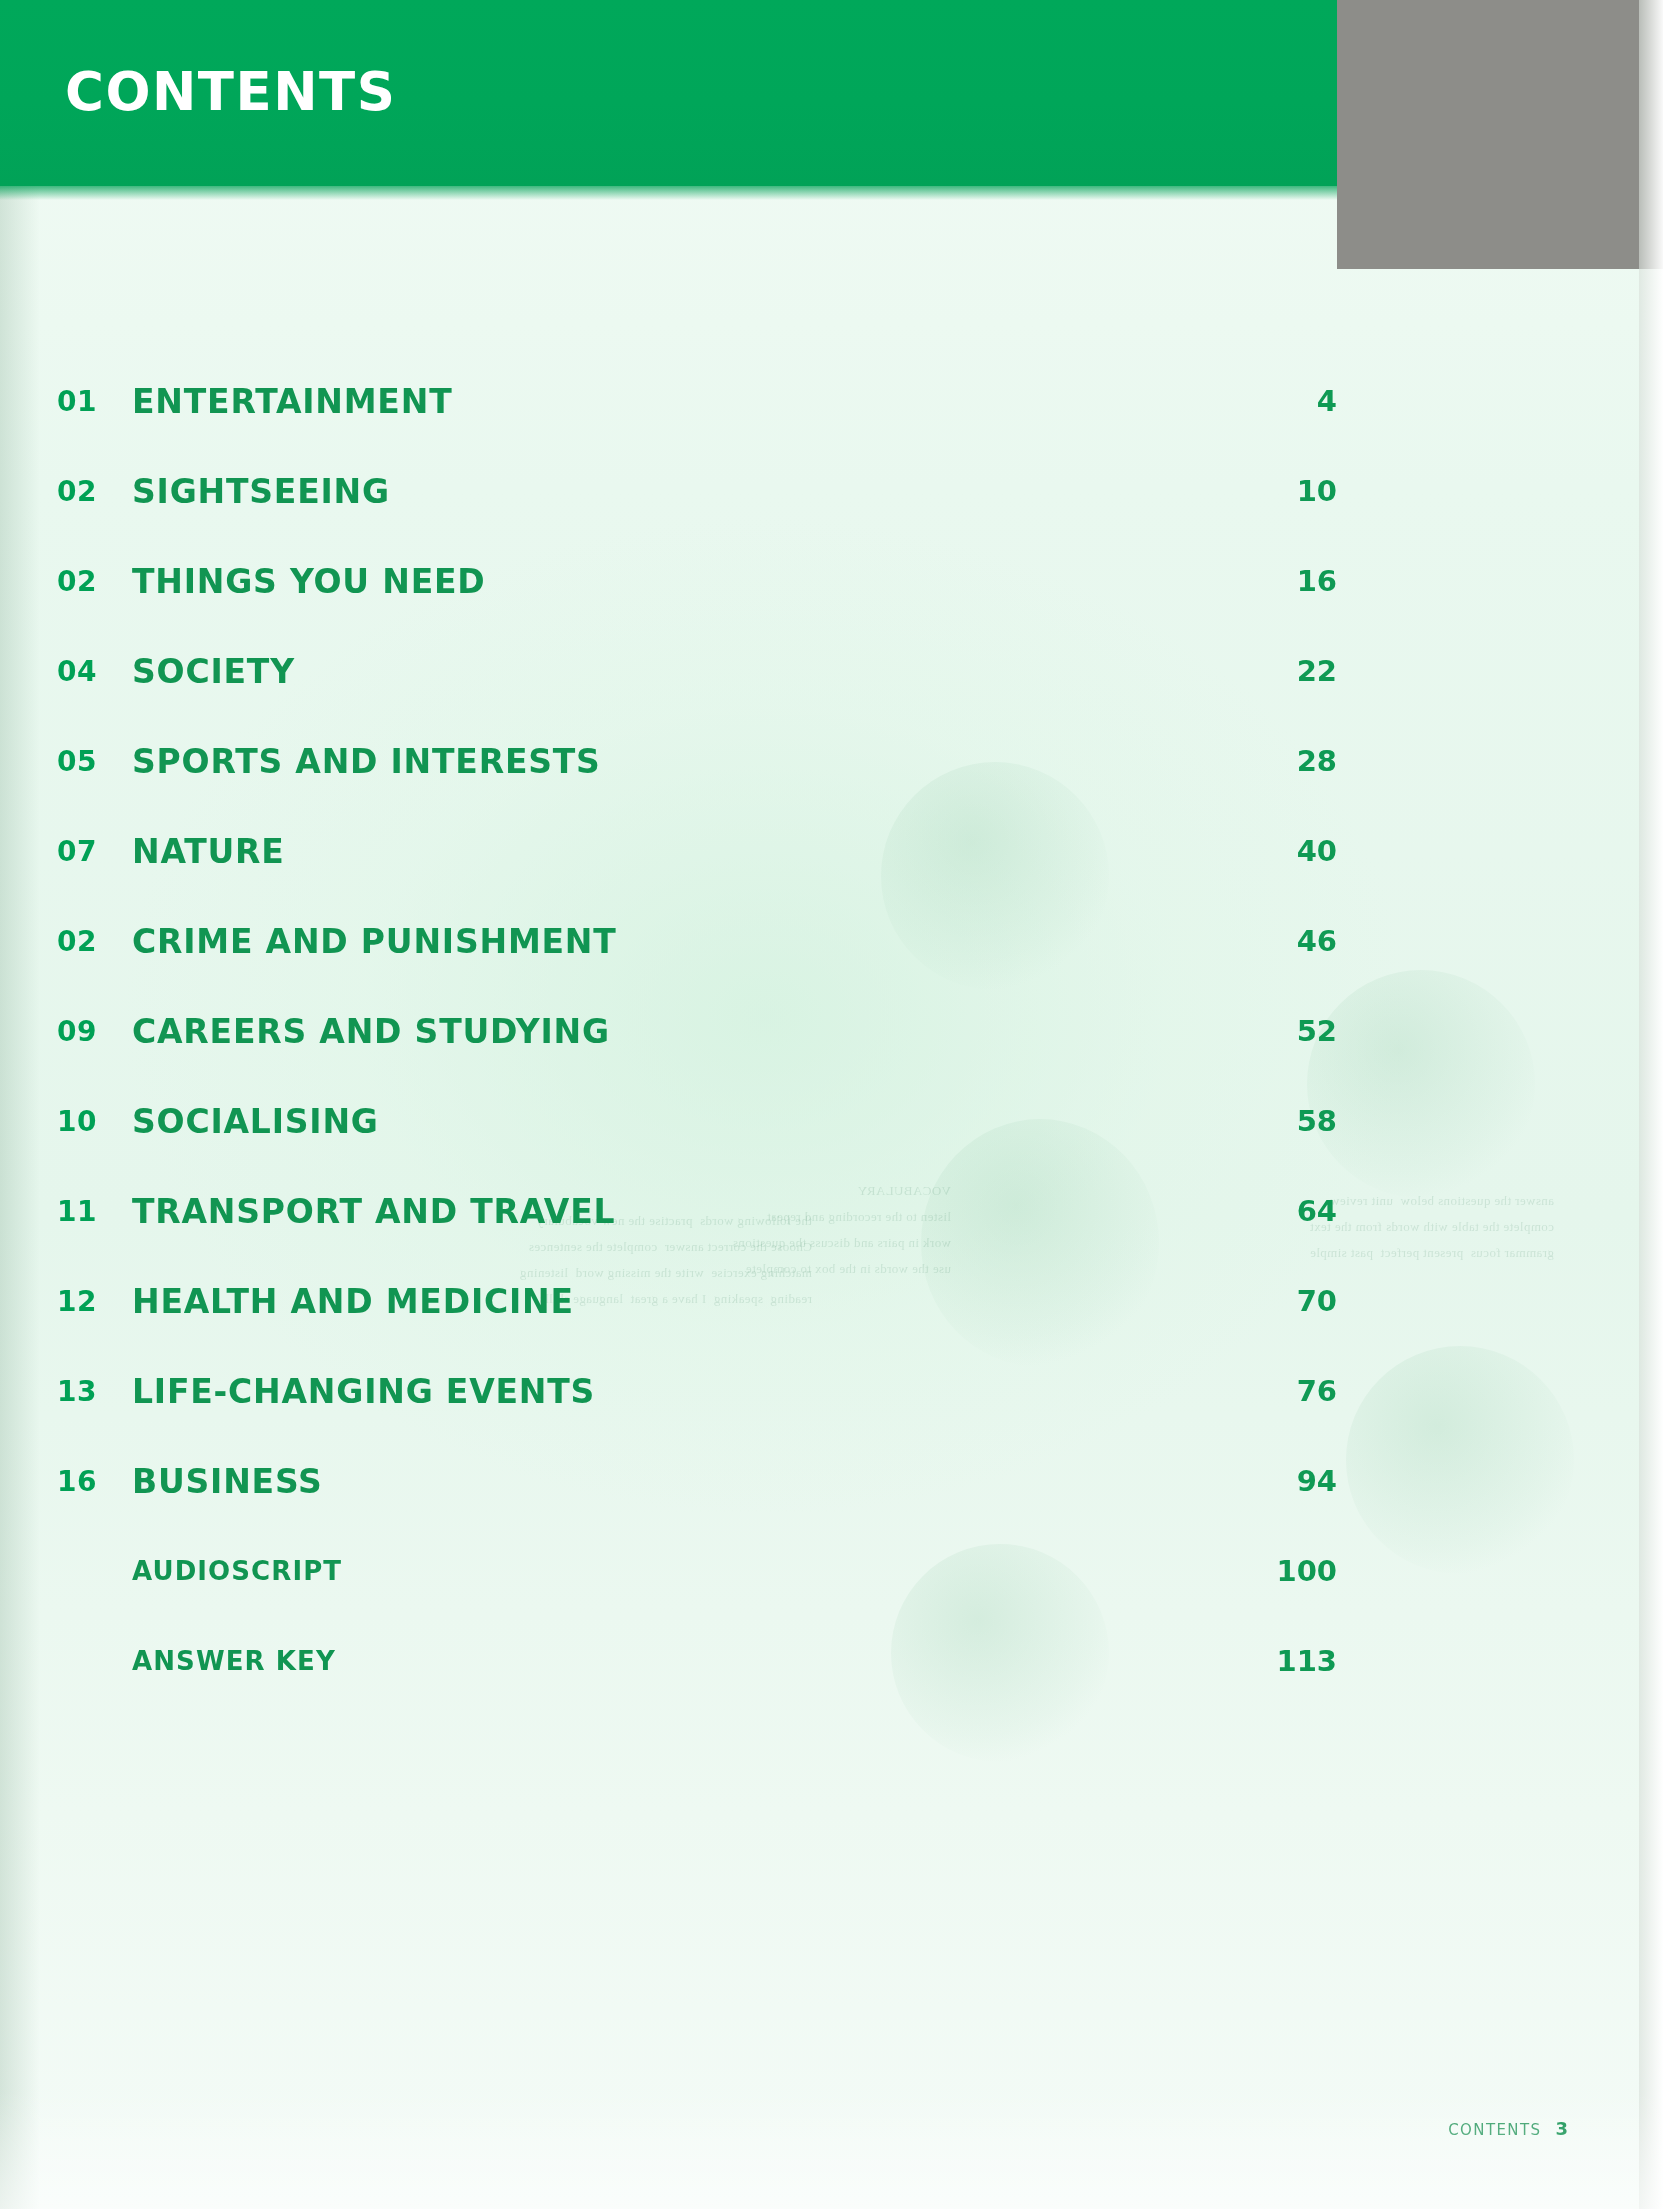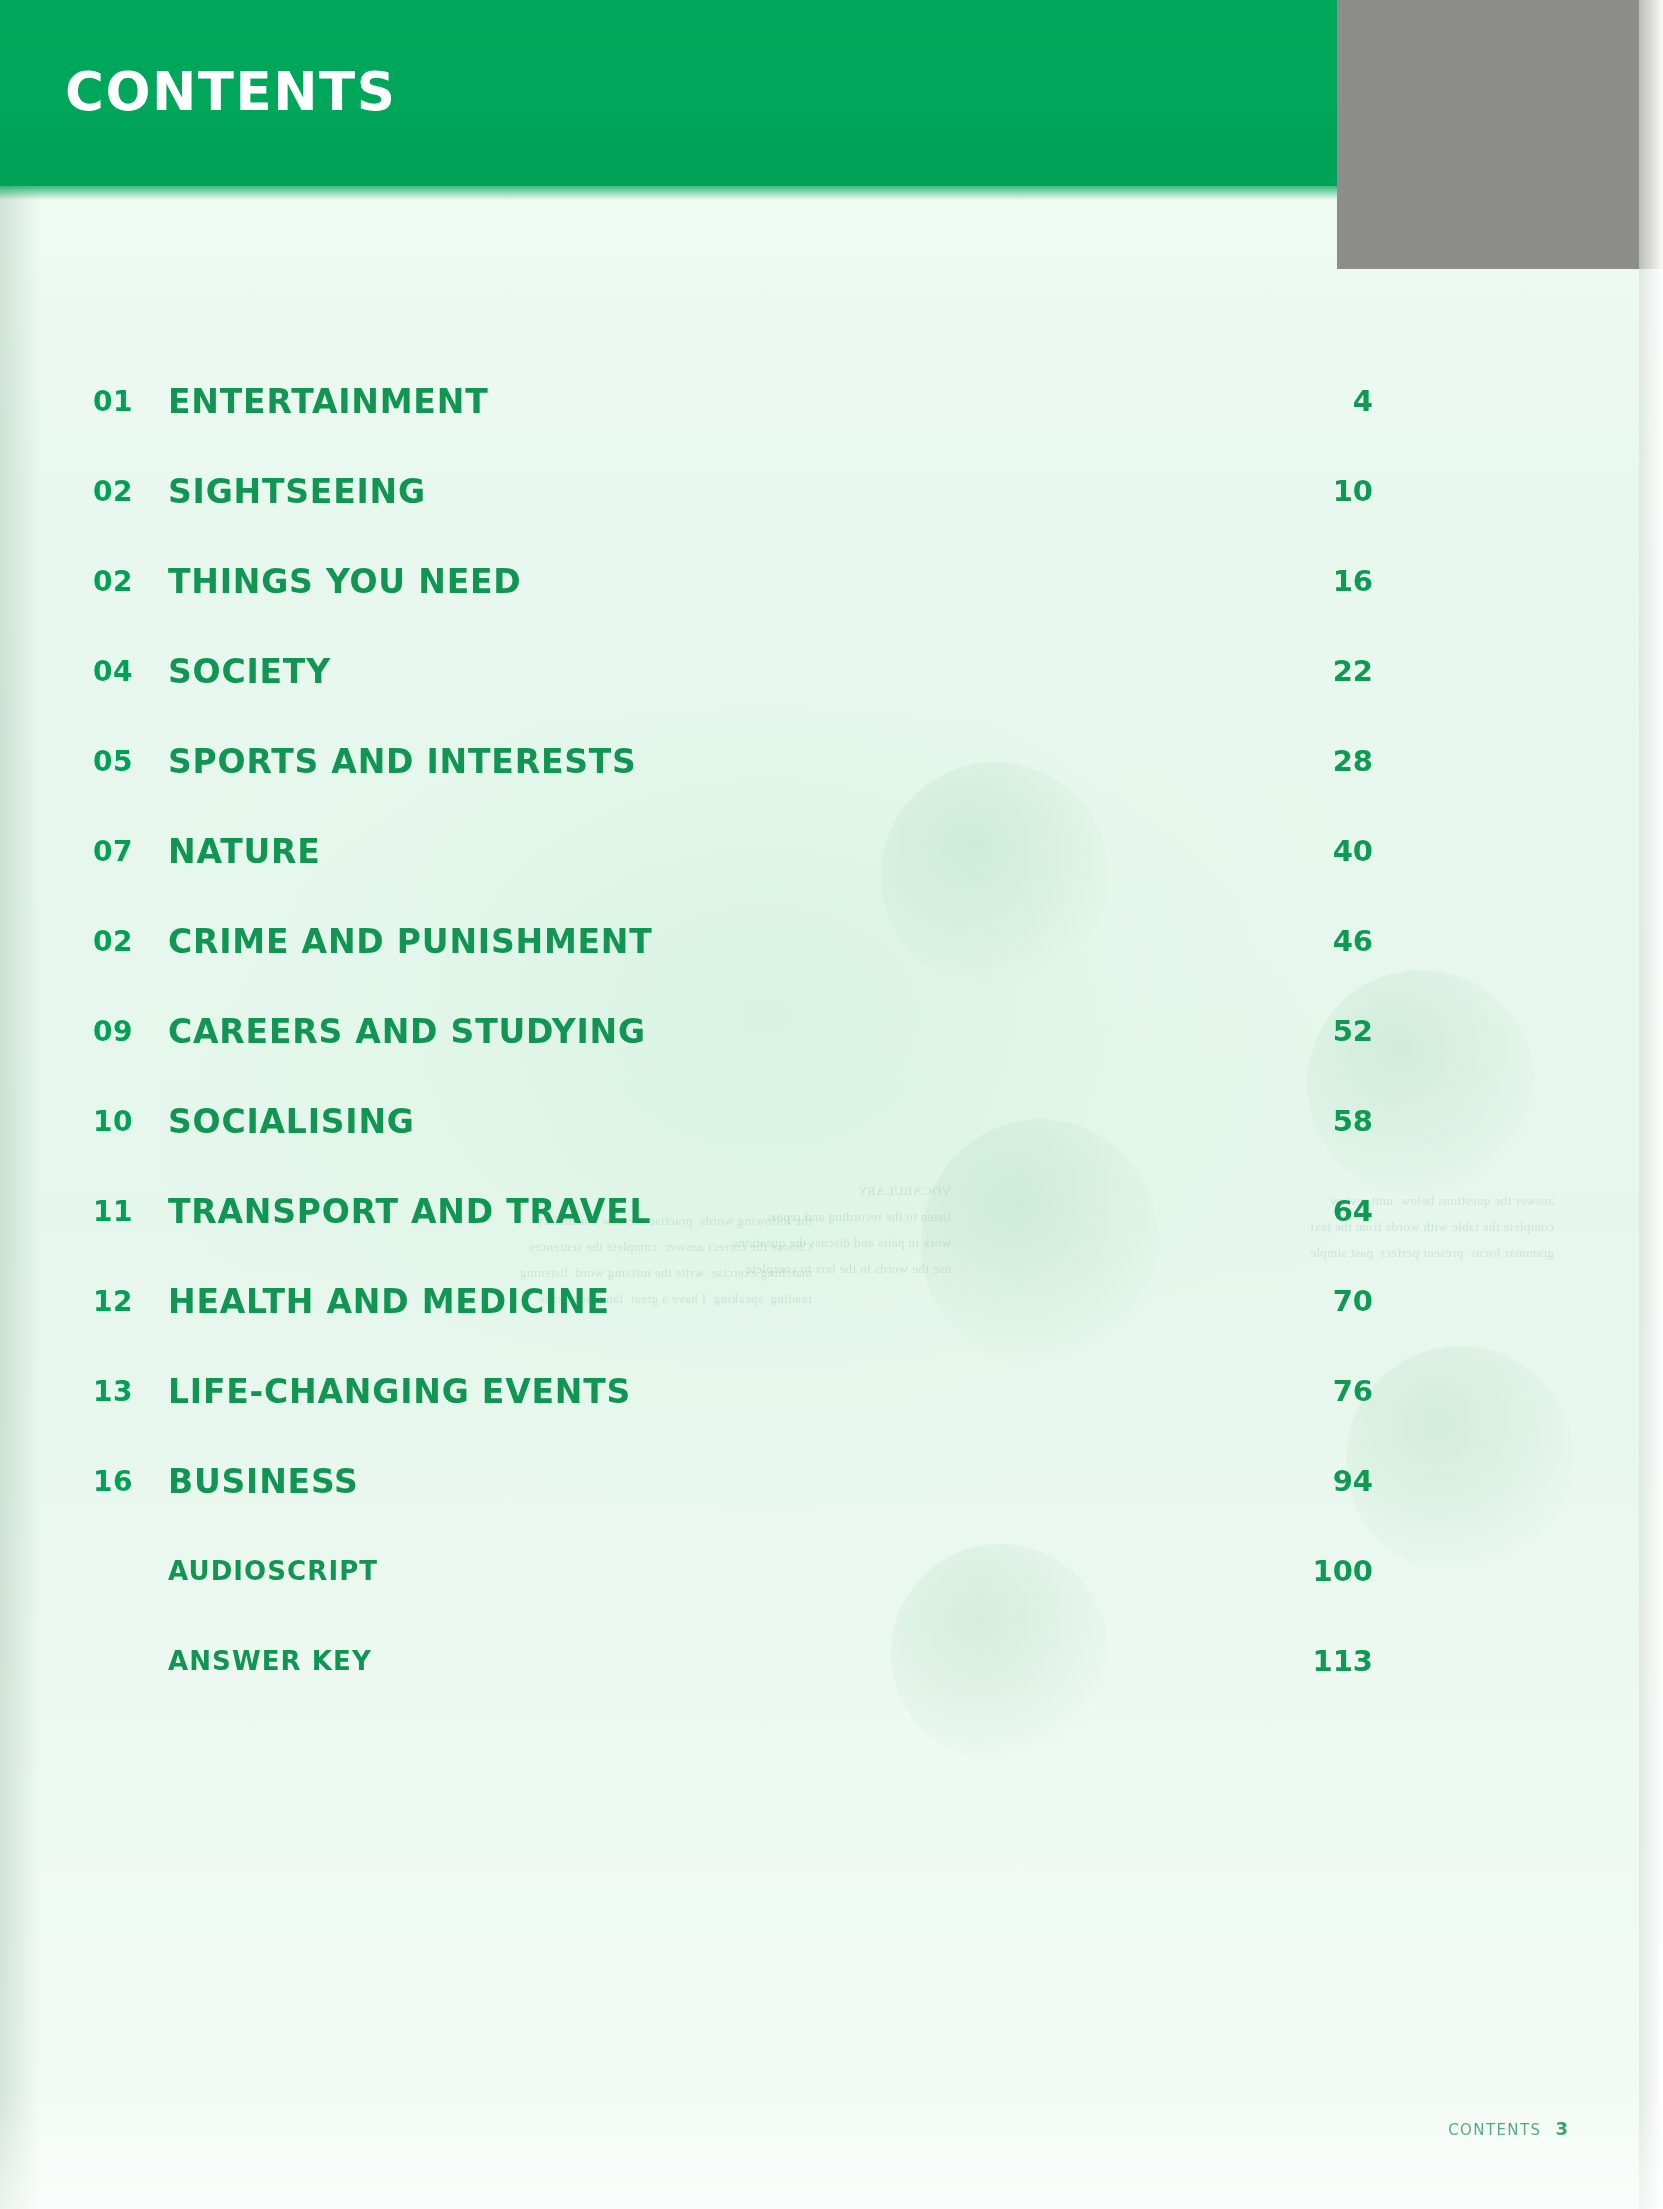--- a/index.html
+++ b/index.html
@@ -92,21 +92,20 @@
     width: 24px;
     height: 2210px;
     background: linear-gradient(90deg, rgba(215,222,216,0.6), rgba(255,255,255,0.95));
   }
   
   .toc {
     position: absolute;
     left: 0;
     top: 356px;
     width: 1337px;
-    padding-left: 36px;
   }
   .toc-row {
     position: relative;
     height: 90px;
     display: flex;
     align-items: center;
   }
   .toc-num {
     position: absolute;
     left: 57px;

